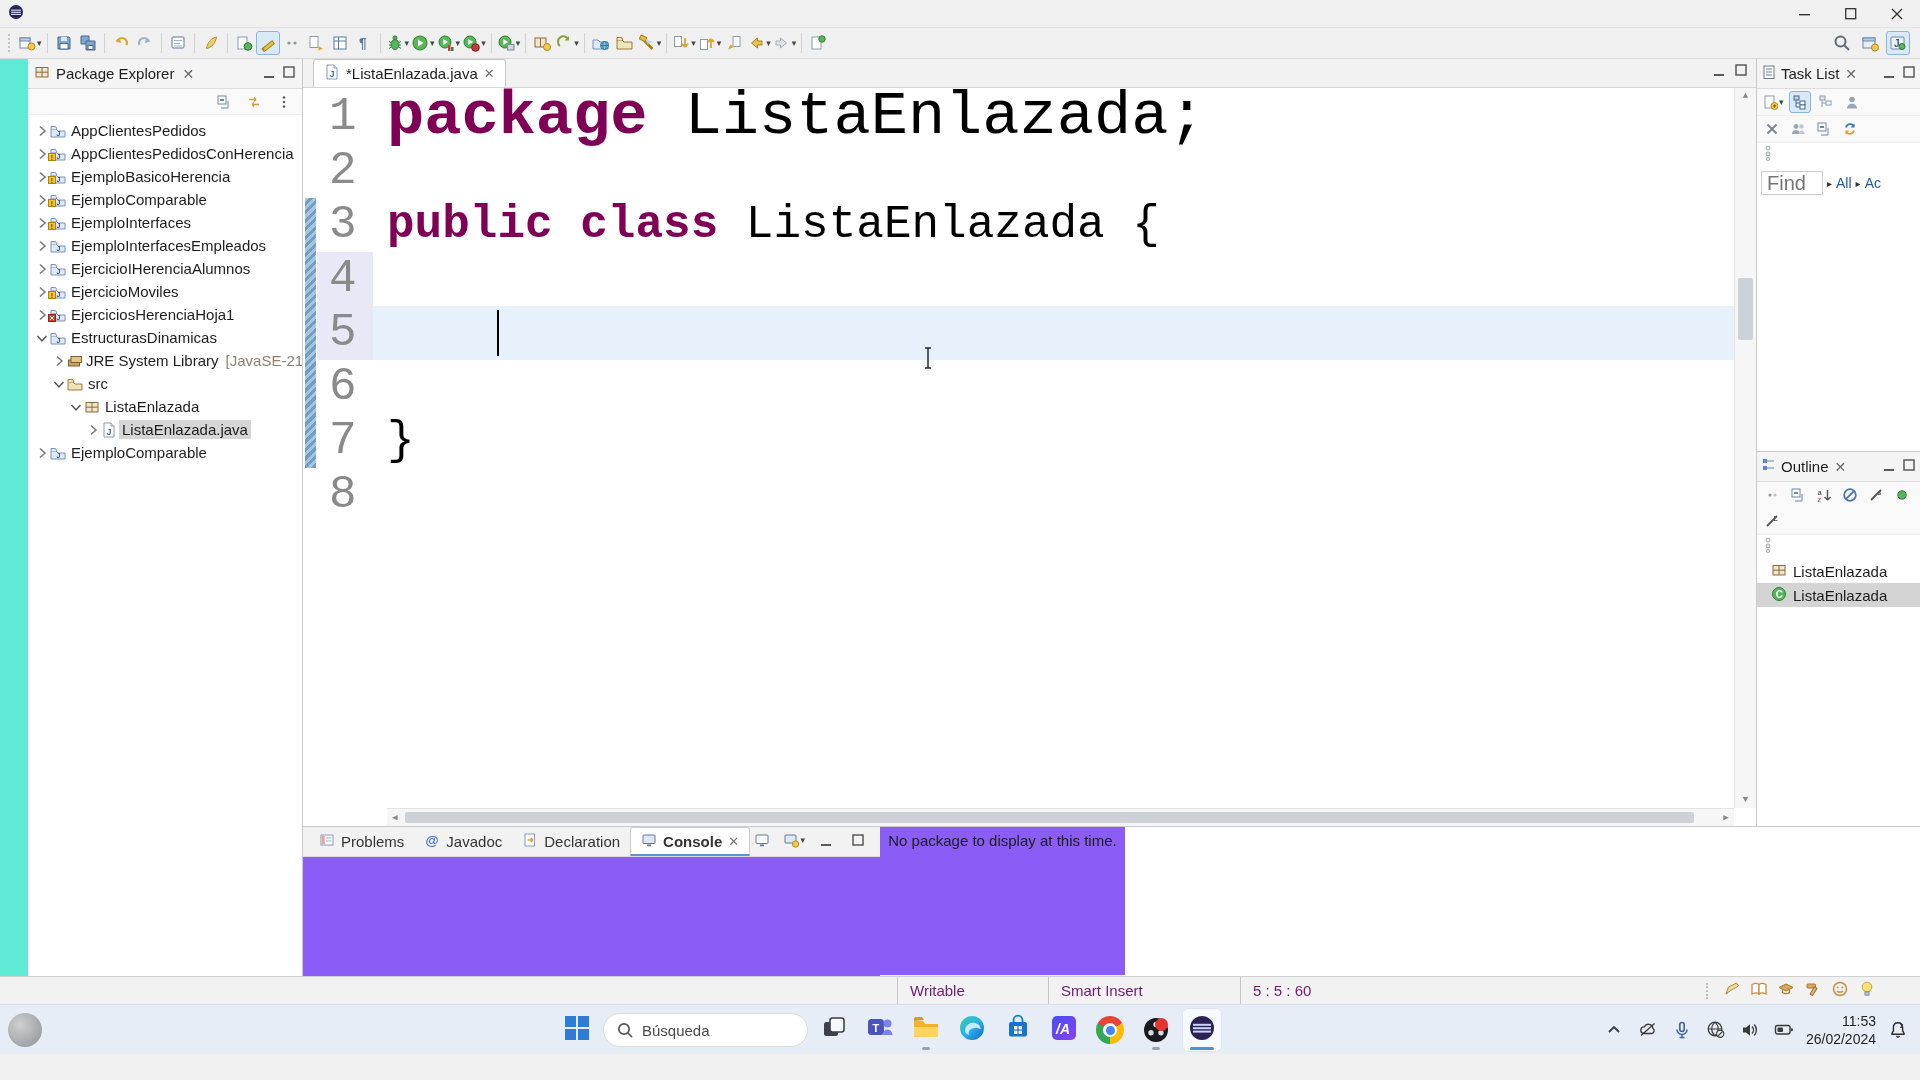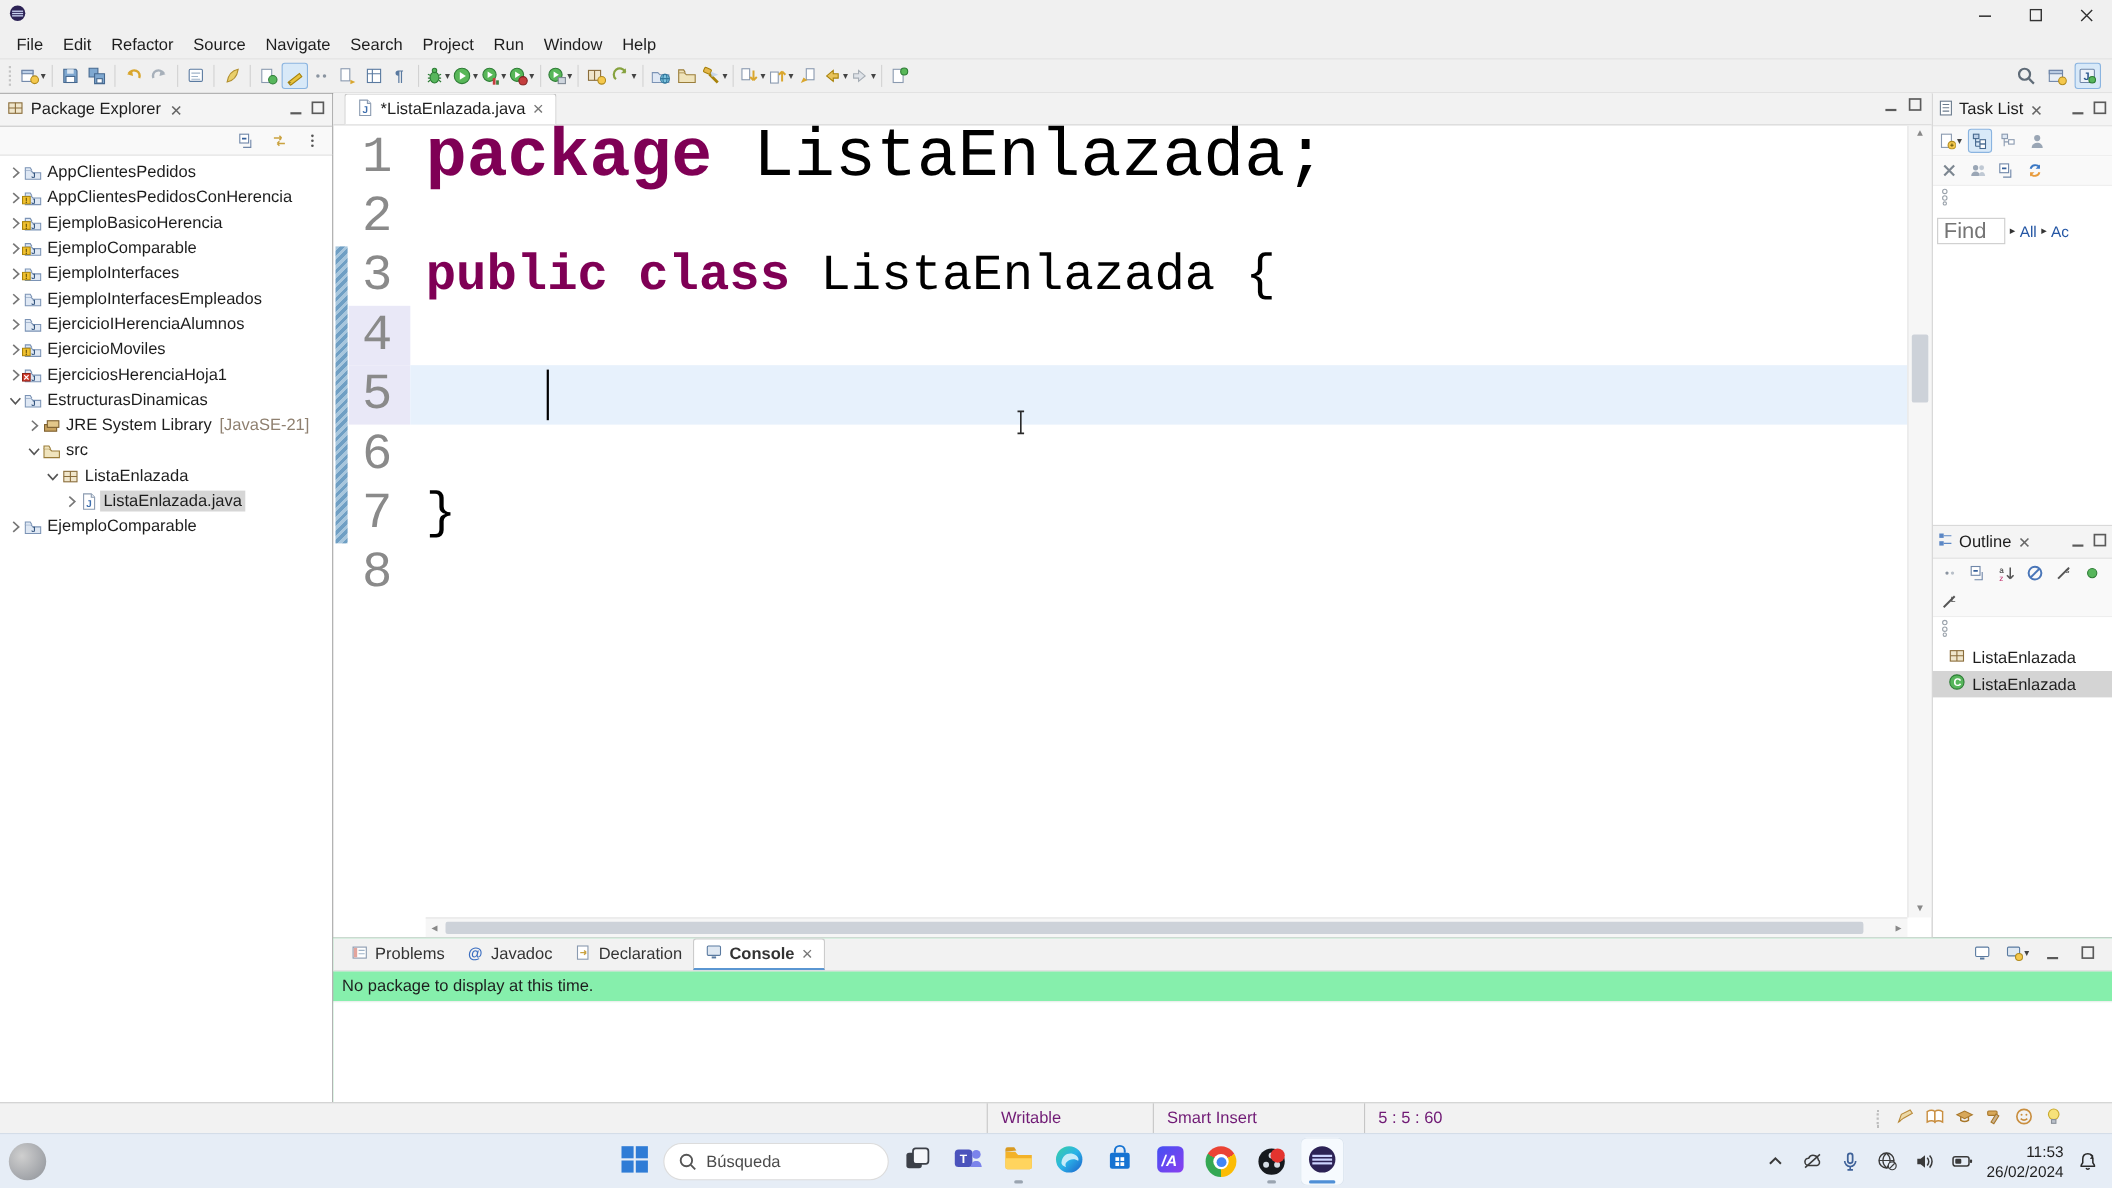--- a/index.html
+++ b/index.html
@@ -17,21 +17,21 @@
   
   .toolbar{height:32px;display:flex;align-items:center;background:#f0f0f0;border-top:1px solid #e2e2e2;border-bottom:1px solid #d9d9d9;padding:0 4px;}
   .tbtn{height:24px;min-width:24px;display:flex;align-items:center;justify-content:center;border:1px solid transparent;border-radius:3px;}
   .tbtn.active{background:#d8e9f8;border-color:#8ab4e0;}
   .tdd{font-size:9px;color:#444;margin-left:1px;}
   .tsep{width:1px;height:20px;background:#d2d2d2;margin:0 4px;}
   .tgrip{width:5px;height:18px;border-left:2px dotted #c4c4c4;margin:0 4px;}
   .toolbar-right{margin-left:auto;display:flex;align-items:center;gap:4px;padding-right:6px;}
   
   .workbench{display:flex;height:917px;}
-  .pkg-panel{width:303px;background:#000000;border-right:1px solid #c9c9c9;display:flex;flex-direction:column;}
+  .pkg-panel{width:303px;background:#5eead4;border-right:1px solid #c9c9c9;display:flex;flex-direction:column;padding-left:28px;}
   .panel-head{height:30px;display:flex;align-items:center;background:#f4f4f4;border-bottom:1px solid #ddd;padding:0 6px;font-size:15px;gap:6px;}
   .panel-head .ptitle{white-space:nowrap;}
   .panel-close{color:#666;font-size:14px;margin-left:2px;}
   .panel-minmax{margin-left:auto;display:flex;gap:6px;}
   .panel-tools{height:26px;display:flex;align-items:center;justify-content:flex-end;background:#f9f9f9;border-bottom:1px solid #eee;padding:0 6px;gap:6px;}
   .tree{flex:1;overflow:hidden;padding-top:4px;background:#fff;}
   .trow{height:23px;display:flex;align-items:center;font-size:15px;white-space:nowrap;}
   .trow .arrow{width:16px;display:flex;justify-content:center;}
   .trow .ticon{position:relative;width:18px;height:16px;display:flex;align-items:center;}
   .trow .badge{position:absolute;left:-2px;bottom:-2px;}
@@ -72,21 +72,21 @@
   .rtools .tbtn{height:22px;min-width:22px;}
   .handle8{padding:2px 6px;}
   .findrow{display:flex;align-items:center;gap:4px;padding:4px 4px;font-size:14px;}
   .findrow input{width:62px;height:24px;border:1px solid #ccc;font-size:20px;padding:0 5px;font-family:"Liberation Sans",sans-serif;}
   .flink{color:#2456a4;}
   .farr{color:#333;font-size:10px;}
   .rbody{flex:1;background:#fff;}
   .orow{height:24px;display:flex;align-items:center;gap:6px;padding-left:14px;font-size:15px;}
   .orow.sel{background:#d4d4d4;}
   
-  .console-panel{height:150px;background:#86efac;border-top:1px solid #c9c9c9;display:flex;flex-direction:column;}
+  .console-panel{height:150px;background:#8b5cf6;border-top:1px solid #c9c9c9;display:flex;flex-direction:row;}
   .con-tabbar{height:30px;display:flex;align-items:flex-end;background:#f2f2f2;border-bottom:1px solid #ddd;padding-left:6px;}
   .con-tab{height:29px;display:flex;align-items:center;gap:6px;padding:0 10px;font-size:15px;color:#333;}
   .con-tab.active{background:#fff;border:1px solid #ccc;border-bottom:2px solid #5a96d2;border-radius:3px 3px 0 0;font-weight:bold;}
   .con-tab .x{color:#777;font-size:13px;font-weight:normal;}
   .con-right{margin-left:auto;display:flex;align-items:center;gap:8px;padding:0 10px 4px 0;}
   .con-msg{font-size:15px;padding:5px 8px;border-bottom:1px solid #eee;}
   
   .statusbar{position:relative;height:28px;background:#f2f2f2;border-top:1px solid #cfcfcf;font-size:15px;color:#701a75;}
   .sseg{position:absolute;top:0;height:100%;display:flex;align-items:center;padding-left:12px;border-left:1px solid #c6c6c6;}
   .sicons{position:absolute;right:44px;top:0;height:100%;display:flex;align-items:center;gap:9px;}
@@ -133,32 +133,20 @@
           </svg>
         </span>
       <span>
           <svg width="12" height="12">
             <path d="M1 1l10 10M11 1L1 11" stroke="#333" stroke-width="1.3"></path>
           </svg>
         </span>
     </div>
   </div>
 
-  <div class="menubar" id="menubar">
-      <span class="menu-item">File</span>
-      <span class="menu-item">Edit</span>
-      <span class="menu-item">Refactor</span>
-      <span class="menu-item">Source</span>
-      <span class="menu-item">Navigate</span>
-      <span class="menu-item">Search</span>
-      <span class="menu-item">Project</span>
-      <span class="menu-item">Run</span>
-      <span class="menu-item">Window</span>
-      <span class="menu-item">Help</span>
-    </div>
 
   <div class="toolbar">
     <div id="toolbar-main" style="display:flex;align-items:center;">
         <div class="tgrip"></div>
         <span class="tbtn">
           <svg width="18" height="18" viewBox="0 0 18 18">
             <rect x="2" y="4" width="10" height="10" fill="#fff" stroke="#6f86a8"></rect>
             <rect x="2" y="4" width="10" height="3" fill="#bcd0e8" stroke="#6f86a8"></rect>
             <circle cx="13.5" cy="12.5" r="3.5" fill="#f5c84c" stroke="#b08a1e"></circle>
           </svg>

